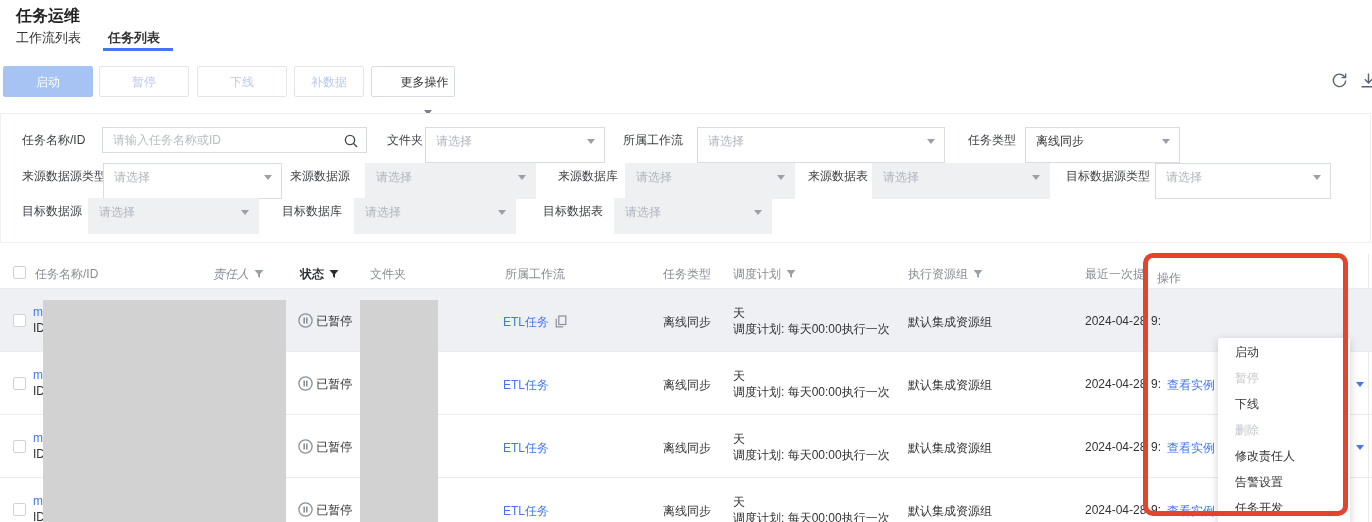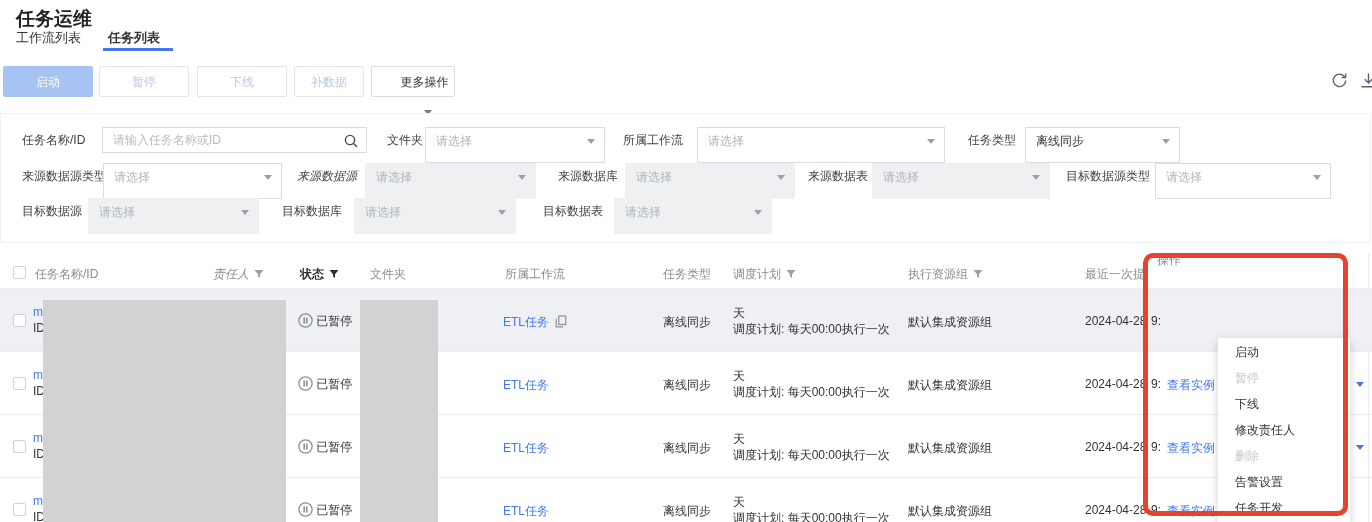--- a/index.html
+++ b/index.html
@@ -2,21 +2,21 @@
 <html><head>
 <meta charset="utf-8">
 <style>
   html,body{margin:0;padding:0;background:#fff;}
   .screen{position:relative;width:1372px;height:522px;background:#fff;overflow:hidden;
           font-family:"Liberation Sans","DejaVu Sans",sans-serif;font-size:12px;color:#333;}
   .abs{position:absolute;}
   .txt{position:absolute;white-space:nowrap;color:#333;}
   .link{color:#4277f0;cursor:pointer;text-decoration:none;white-space:nowrap;}
   
-  .page-title{font-size:19px;font-weight:bold;color:#222;}
+  .page-title{font-size:16px;font-weight:bold;color:#222;}
   .tab{font-size:13px;color:#333;cursor:pointer;white-space:nowrap;}
   .tab.active{font-weight:bold;}
   .tab-underline{position:absolute;height:3px;background:#4277f0;}
   
   .btn{position:absolute;height:31px;line-height:31px;text-align:center;border-radius:2px;
        box-sizing:border-box;font-size:12px;cursor:pointer;}
   .btn.primary-disabled{background:#a6c3f3;color:#fff;border:1px solid #a6c3f3;}
   .btn.disabled{background:#fff;color:#b9c8ec;border:1px solid #e3e5ea;}
   .btn.normal{background:#fff;color:#333;border:1px solid #d9dce3;padding-left:23px;}
   .caret{display:inline-block;width:0;height:0;border-left:4px solid transparent;border-right:4px solid transparent;
@@ -106,21 +106,21 @@
   </div>
   <div class="flabel" style="left:968px;top:127px;">任务类型</div>
   <div class="select white" style="left:1025px;top:127px;width:155px;">
     <span class="val">离线同步</span><span class="sc"></span>
   </div>
 
   <div class="flabel" style="left:22px;top:163px;">来源数据源类型</div>
   <div class="select white" style="left:103px;top:163px;width:179px;">
     <span class="ph">请选择</span><span class="sc"></span>
   </div>
-  <div class="flabel" style="left:297px;top:163px;font-style:italic;">来源数据源</div>
+  <div class="flabel" style="left:290px;top:163px;">来源数据源</div>
   <div class="select grayed" style="left:365px;top:163px;width:171px;">
     <span class="ph">请选择</span><span class="sc"></span>
   </div>
   <div class="flabel" style="left:558px;top:163px;">来源数据库</div>
   <div class="select grayed" style="left:625px;top:163px;width:170px;">
     <span class="ph">请选择</span><span class="sc"></span>
   </div>
   <div class="flabel" style="left:808px;top:163px;">来源数据表</div>
   <div class="select grayed" style="left:872px;top:163px;width:178px;">
     <span class="ph">请选择</span><span class="sc"></span>
@@ -162,21 +162,21 @@
     <span>调度计划</span><svg class="funnel" width="10" height="10" viewBox="0 0 10 10">
         <path d="M0.5 1 h9 L6 5.2 V9 L4 7.6 V5.2 Z" fill="#9aa0a8"></path>
       </svg>
   </div>
   <div class="th" style="left:908px;top:266px;">
     <span>执行资源组</span><svg class="funnel" width="10" height="10" viewBox="0 0 10 10">
         <path d="M0.5 1 h9 L6 5.2 V9 L4 7.6 V5.2 Z" fill="#9aa0a8"></path>
       </svg>
   </div>
   <div class="th" style="left:1085px;top:266px;width:60px;overflow:hidden;">最近一次提交</div>
-  <div class="th" style="left:1157px;top:252px;">操作</div>
+  <div class="th" style="left:1157px;top:270px;">操作</div>
   <div class="abs" style="left:0;top:288px;width:1372px;height:1px;background:#e9ebef;"></div>
   <div class="vline" style="left:1368px;top:254px;height:268px;"></div>
 
   <div class="row hl" style="top:289px;">
     <div class="cb" style="left:13px;top:25px;"></div>
     <div class="abs" style="left:33px;top:16px;"><span class="link">m</span></div>
     <div class="txt" style="left:33px;top:32px;">ID</div>
     <div class="abs" style="left:298px;top:24px;white-space:nowrap;">
       <svg width="15" height="15" viewBox="0 0 15 15" style="vertical-align:-3px;">
         <circle cx="7.5" cy="7.5" r="6.6" fill="none" stroke="#8b9099" stroke-width="1.3"></circle>
@@ -272,21 +272,21 @@
     </div>
   </div>
 
   <div class="redact" style="left:43px;top:300px;width:243px;height:222px;"></div>
   <div class="redact" style="left:360px;top:300px;width:78px;height:222px;"></div>
 
   <div class="menu" style="left:1218px;top:338px;width:132px;height:186px;">
     <div class="menu-item">启动</div>
     <div class="menu-item disabled">暂停</div>
     <div class="menu-item">下线</div>
+    <div class="menu-item disabled">删除</div>
     <div class="menu-item">修改责任人</div>
-    <div class="menu-item disabled">删除</div>
     <div class="menu-item">告警设置</div>
     <div class="menu-item">任务开发</div>
   </div>
 
   <div class="anno" style="left:1143px;top:253px;width:205px;height:263px;"></div>
 
 </div>
 
 </body></html>

